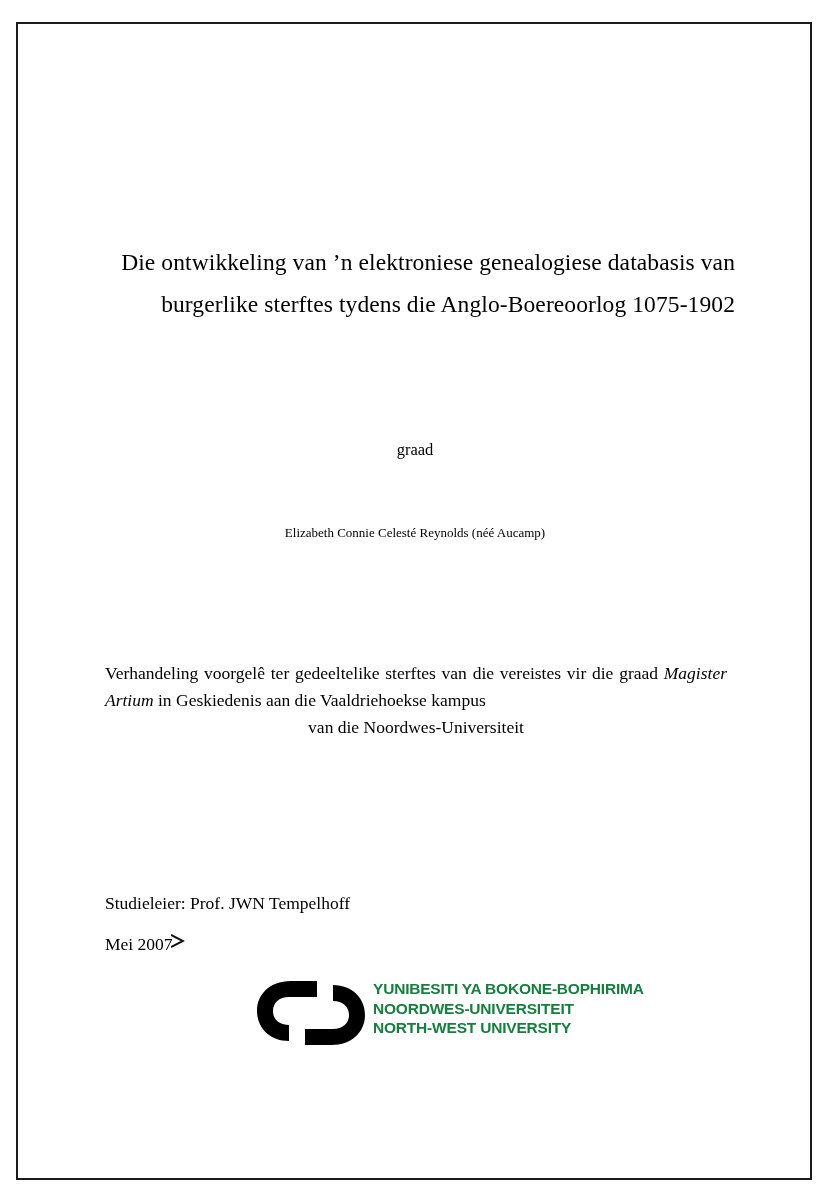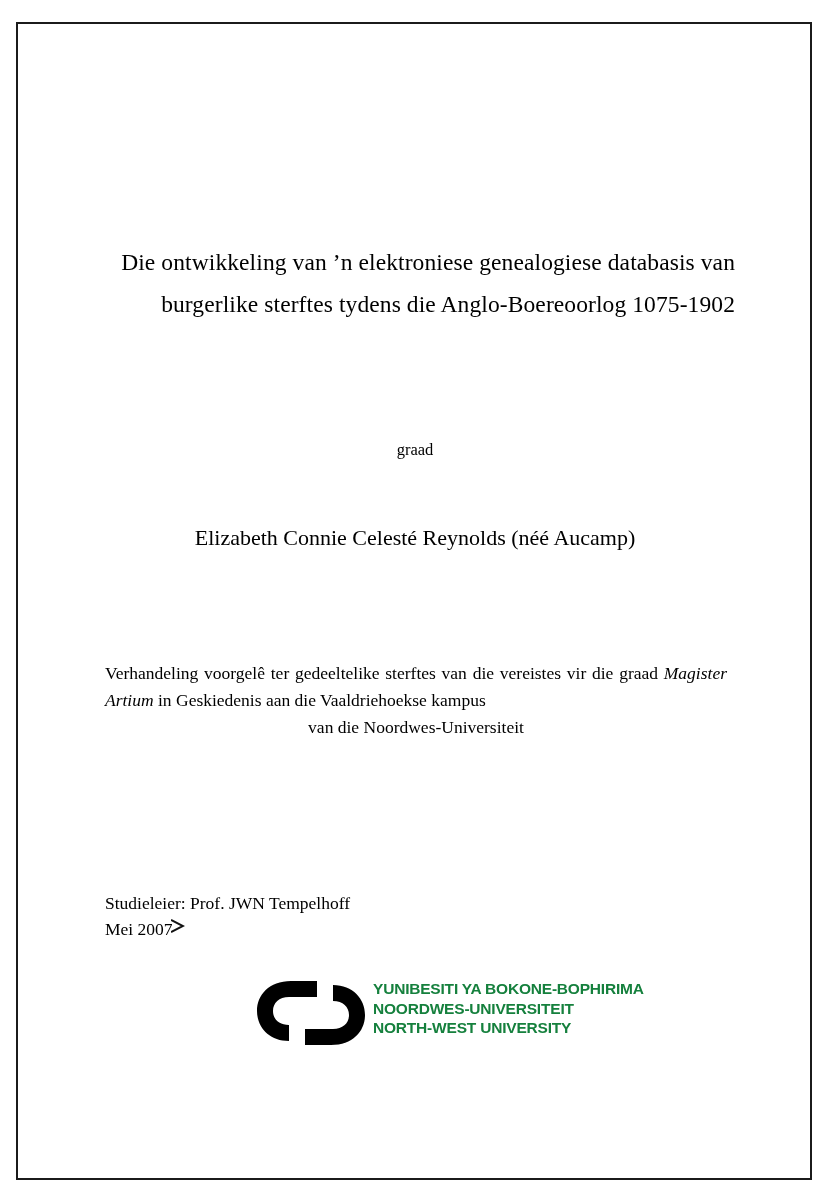--- a/index.html
+++ b/index.html
@@ -66,21 +66,21 @@
     text-align: center;
     font-size: 16.5px;
   }
 
   .author {
     position: absolute;
     left: 0;
     top: 485px;
     width: 640px;
     text-align: center;
-    font-size: 22px;
+    font-size: 13px;
   }
 
   .statement {
     position: absolute;
     left: 10px;
     top: 620px;
     width: 622px;
     font-size: 17.5px;
     line-height: 27px;
   }
@@ -100,20 +100,21 @@
     left: 10px;
     top: 850px;
     width: 500px;
     font-size: 17.5px;
     line-height: 26px;
   }
 
   .date-line {
     position: relative;
     display: inline-block;
+    margin-top: 15px;
   }
   .date-line .pen-stroke {
     position: absolute;
     right: -12px;
     top: 3px;
     width: 14px;
     height: 15px;
   }
 
   

